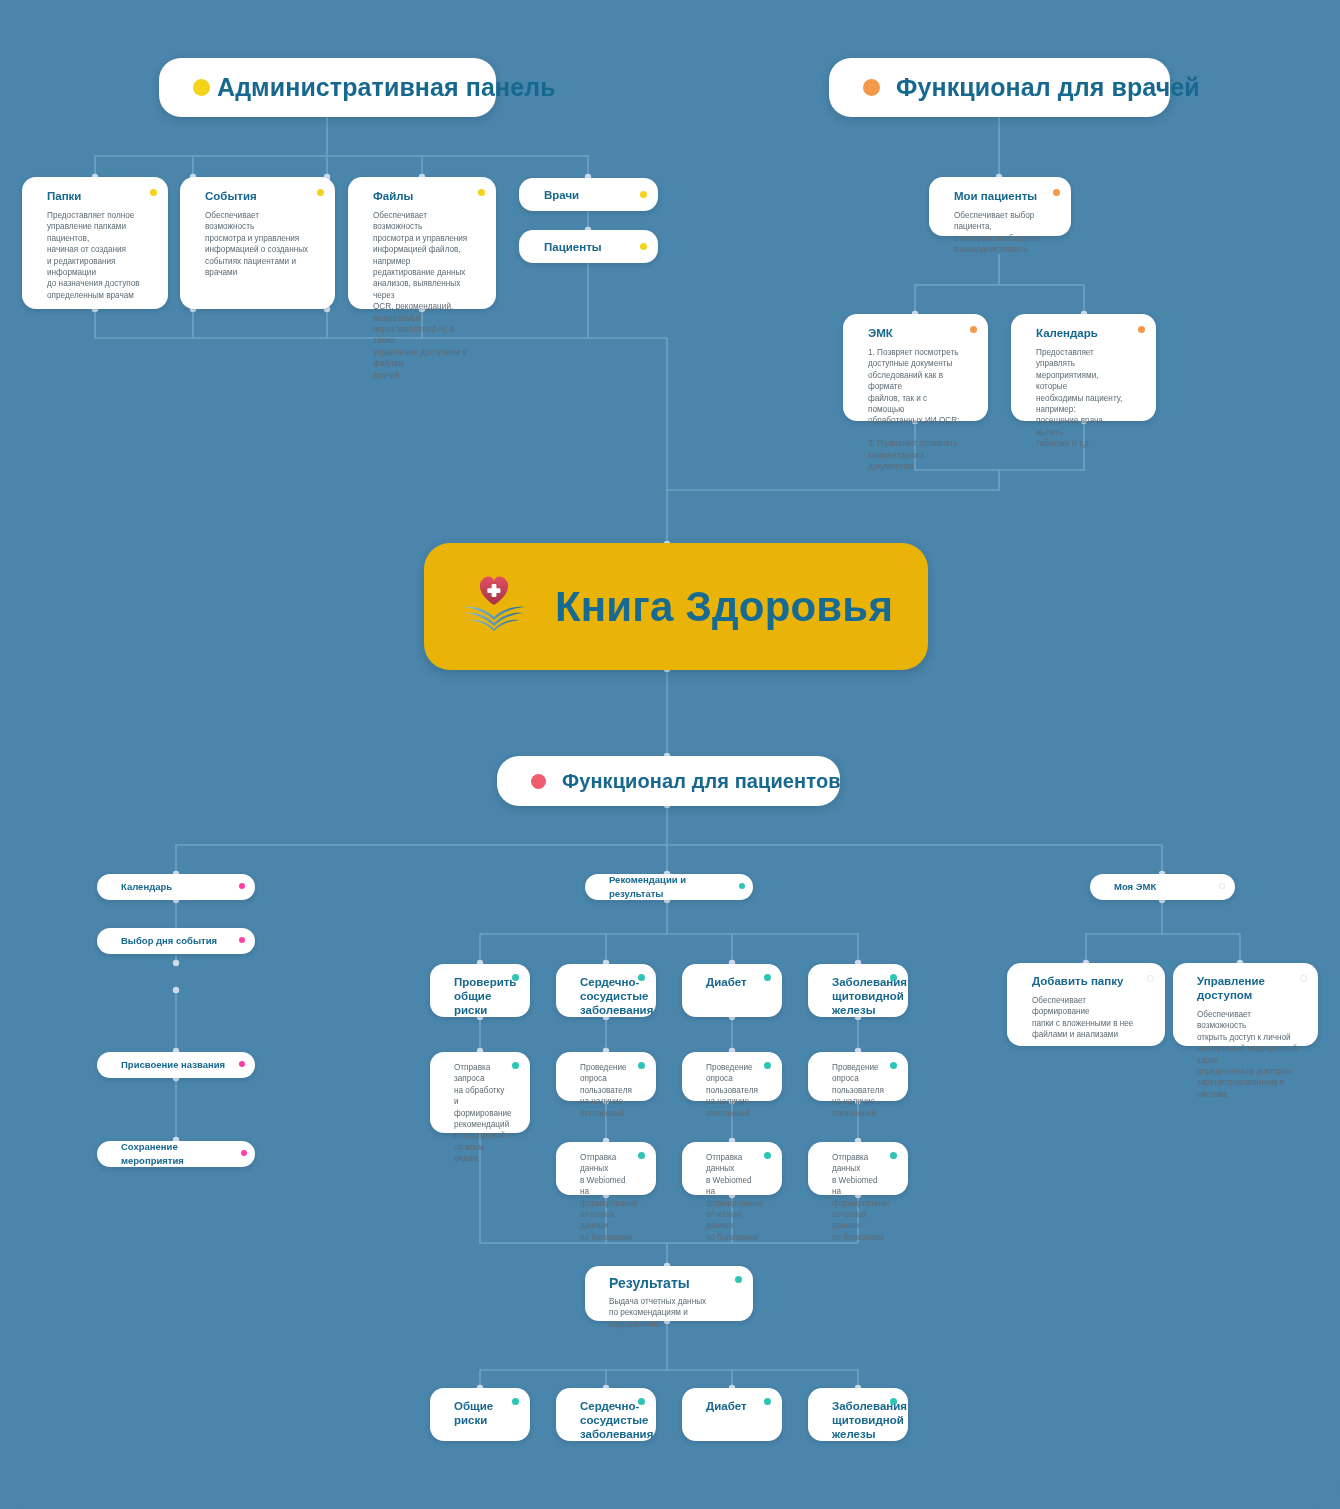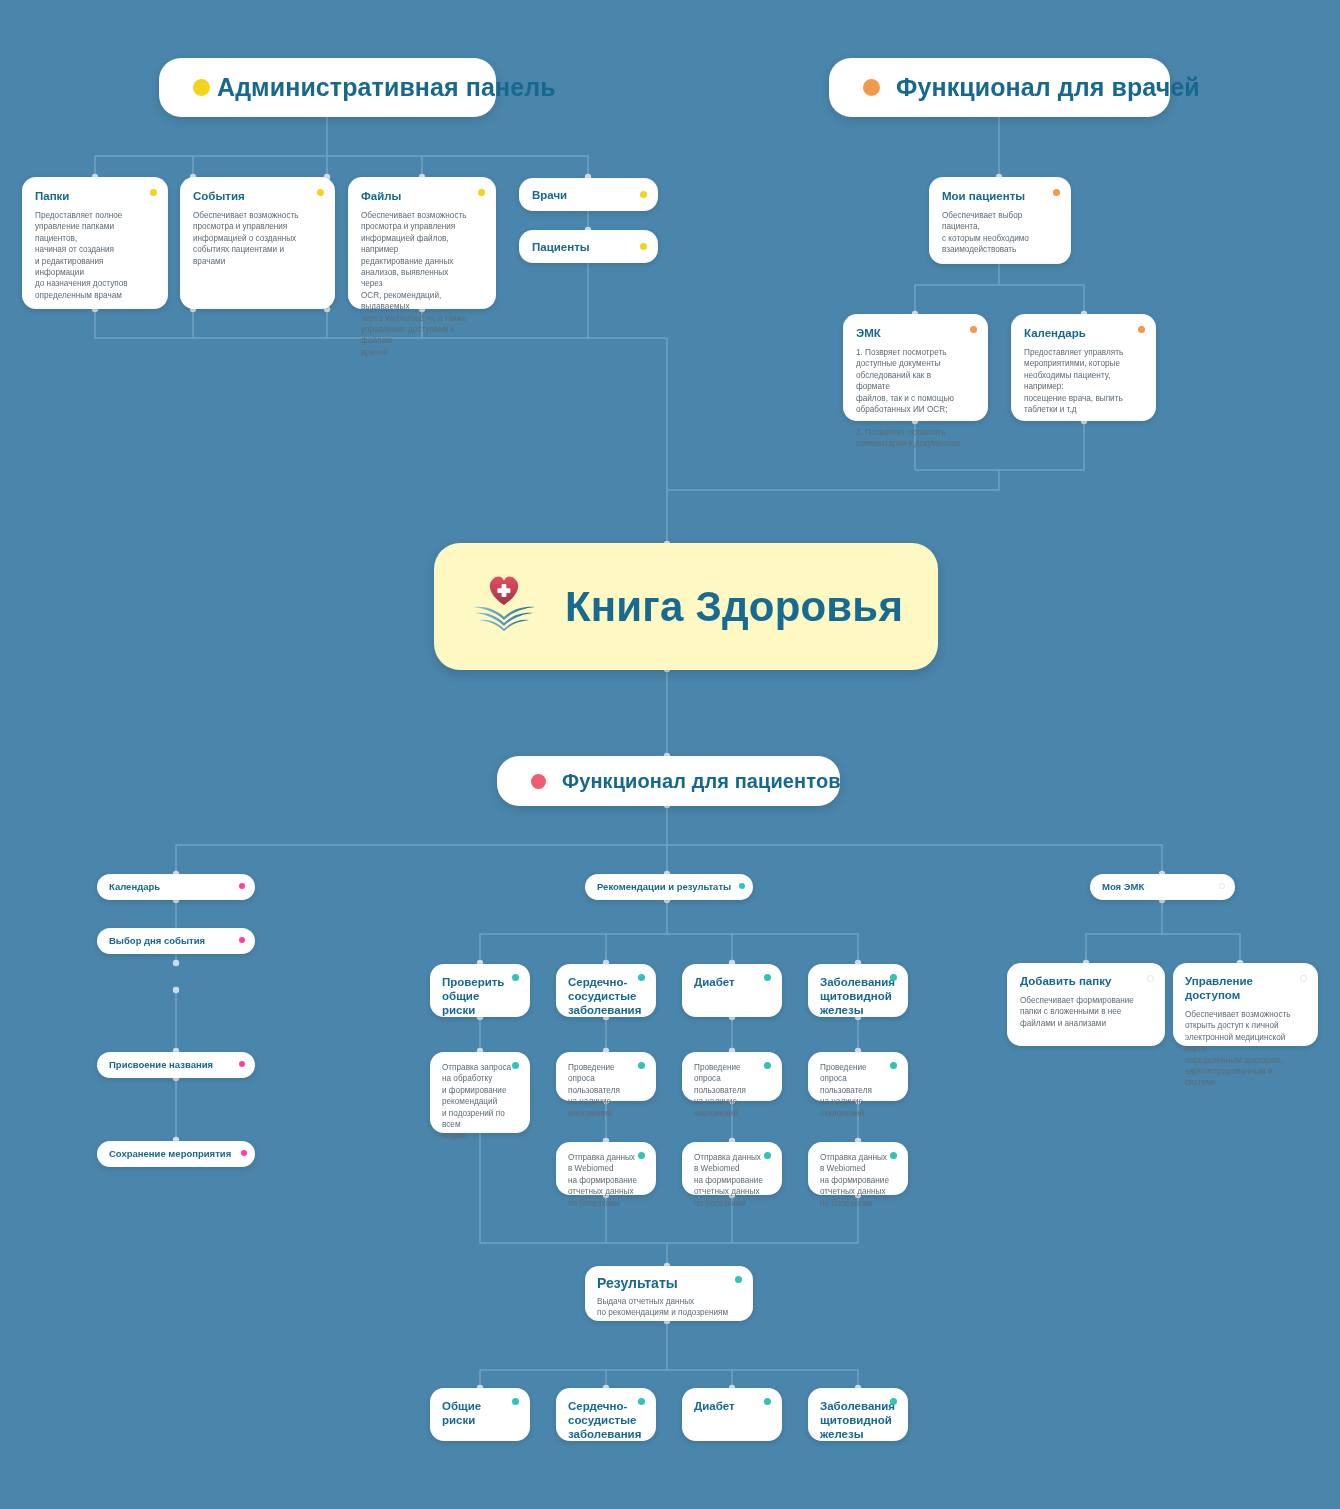--- a/index.html
+++ b/index.html
@@ -38,28 +38,28 @@
 
   .card .hdr{
     color:#17688f;font-weight:bold;font-size:11.5px;line-height:14px;
     margin:0;padding:0;
   }
   .card .body{
     color:#5d6b75;font-size:8.2px;line-height:11.4px;margin-top:7px;white-space:pre-line;
   }
   .card .body.nogap{margin-top:0;}
   .card .cdot{position:absolute;width:7px;height:7px;border-radius:50%;right:11px;top:12px;}
-  .card .inner{padding:12px 26px 12px 13px;}
+  .card .inner{padding:12px 26px 12px 13px;margin-left:12px;}
   .card.onlytext .inner{display:flex;align-items:center;min-height:100%;}
   .card.onlytext .hdr{font-size:11.5px;}
 
   
   #logo-card{
-    position:absolute;left:434px;top:543px;width:504px;height:127px;
-    background:#fef9c3;border-radius:26px;box-shadow:0 4px 10px rgba(20,50,70,.22);
+    position:absolute;left:424px;top:543px;width:504px;height:127px;
+    background:#eab308;border-radius:26px;box-shadow:0 4px 10px rgba(20,50,70,.22);
     display:flex;align-items:center;justify-content:center;gap:26px;
   }
   #logo-card .brand{
     color:#176a91;font-weight:bold;font-size:42px;letter-spacing:.2px;white-space:nowrap;
   }
 </style>
 </head>
 <body>
 
 <div id="root">
@@ -246,21 +246,21 @@
     <div class="inner" style="padding:0 26px 0 13px;height:100%;">
       <div class="hdr">Пациенты</div>
     </div>
   </div>
 
   <div class="big-pill" style="left:829px;top:58px;width:341px;height:59px;">
     <span class="dot" style="background:#f2994a"></span>
     <span class="title">Функционал для врачей</span>
   </div>
 
-  <div class="card" style="left:929px;top:177px;width:142px;height:87px;">
+  <div class="card" style="left:929px;top:177px;width:142px;height:59px;">
     <span class="cdot" style="background:#f2994a"></span>
     <div class="inner">
       <div class="hdr">Мои пациенты</div>
       <div class="body">Обеспечивает выбор пациента,
 с которым необходимо
 взаимодействовать</div>
     </div>
   </div>
 
   <div class="card" style="left:843px;top:314px;width:145px;height:107px;">

